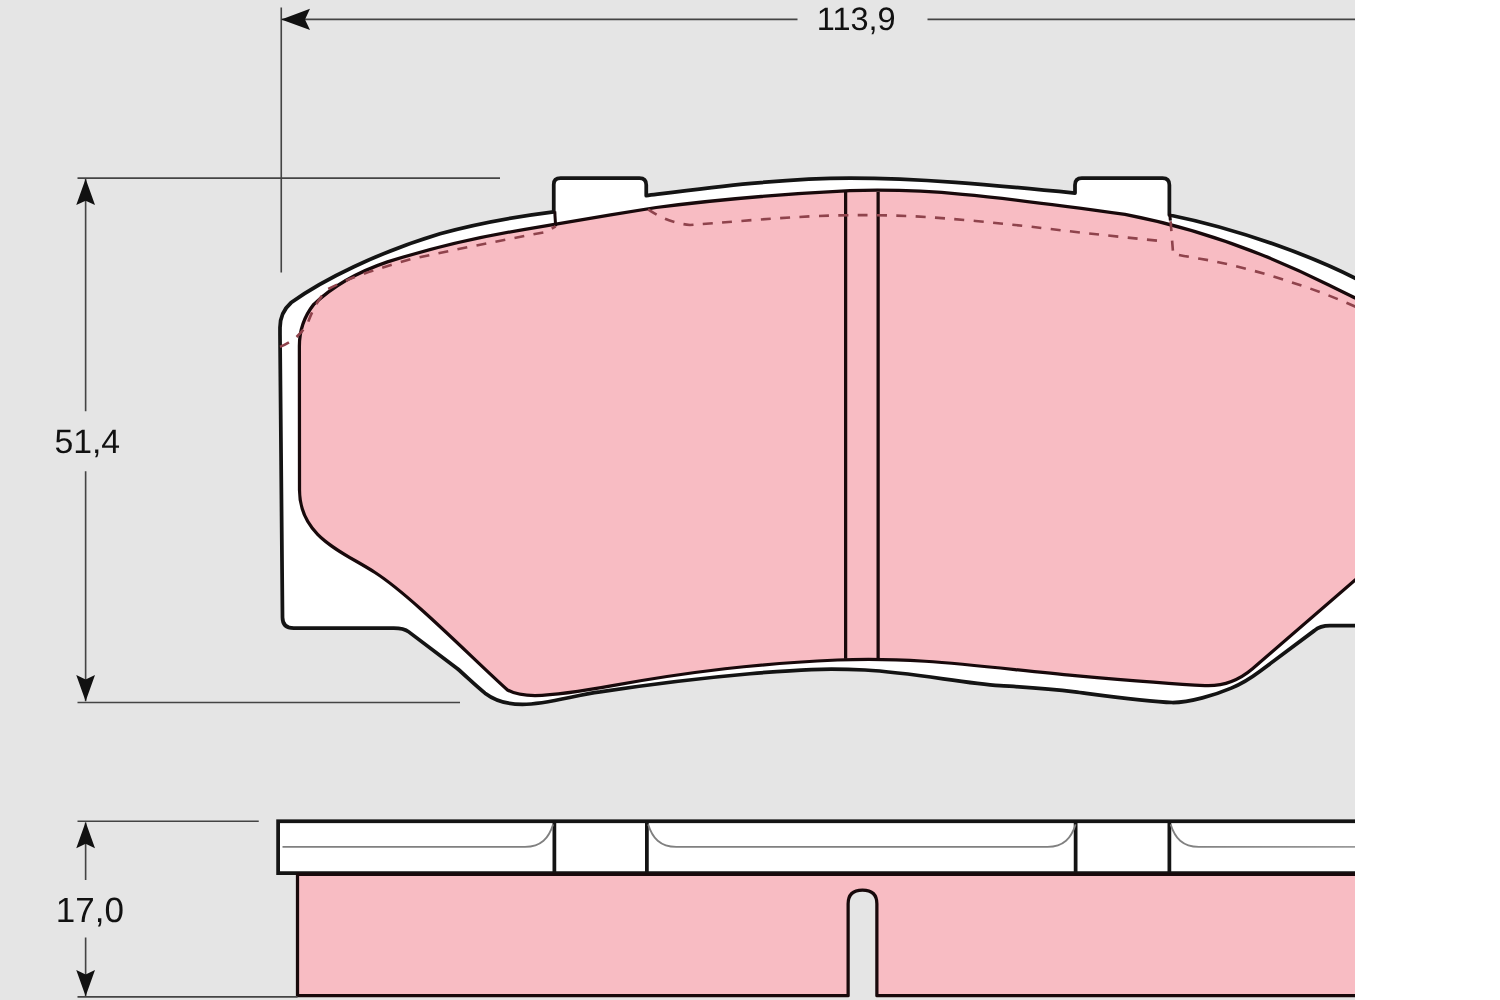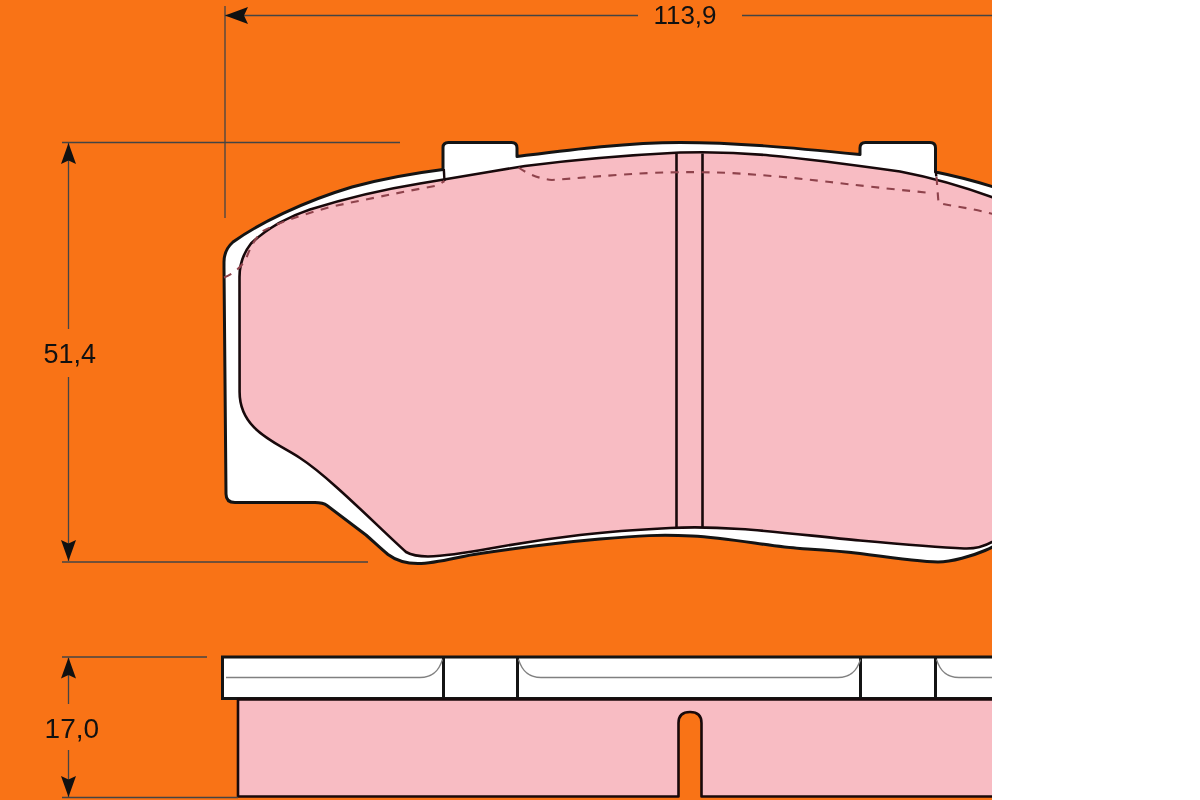--- a/index.html
+++ b/index.html
@@ -1,17 +1,17 @@
 <!DOCTYPE html>
 <html><head>
 <meta charset="utf-8">
 <title>Brake pad drawing</title>
 <style>
 html,body{margin:0;padding:0;background:#ffffff;}
-#stage{width:992px;height:800px;position:relative;overflow:hidden;background:#f97316;text-decoration:underline;}
+#stage{width:1084px;height:800px;position:relative;overflow:hidden;background:#e5e5e5;text-decoration:underline;}
 svg{display:block;}
 text{font-family:"Liberation Sans",sans-serif;fill:#111;}
 </style>
 </head>
 <body>
 
 <div id="stage">
 <svg width="1200" height="800" viewBox="0 0 1200 800" xmlns="http://www.w3.org/2000/svg">
 <defs>
 <linearGradient id="fade" x1="0" y1="0" x2="1" y2="0">

